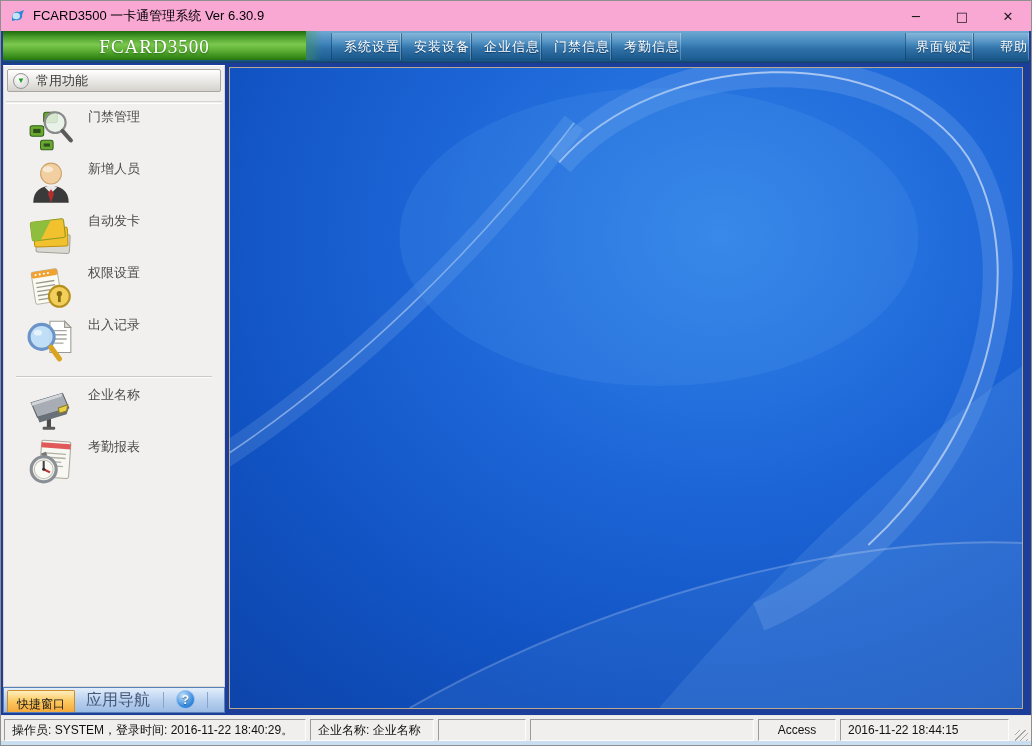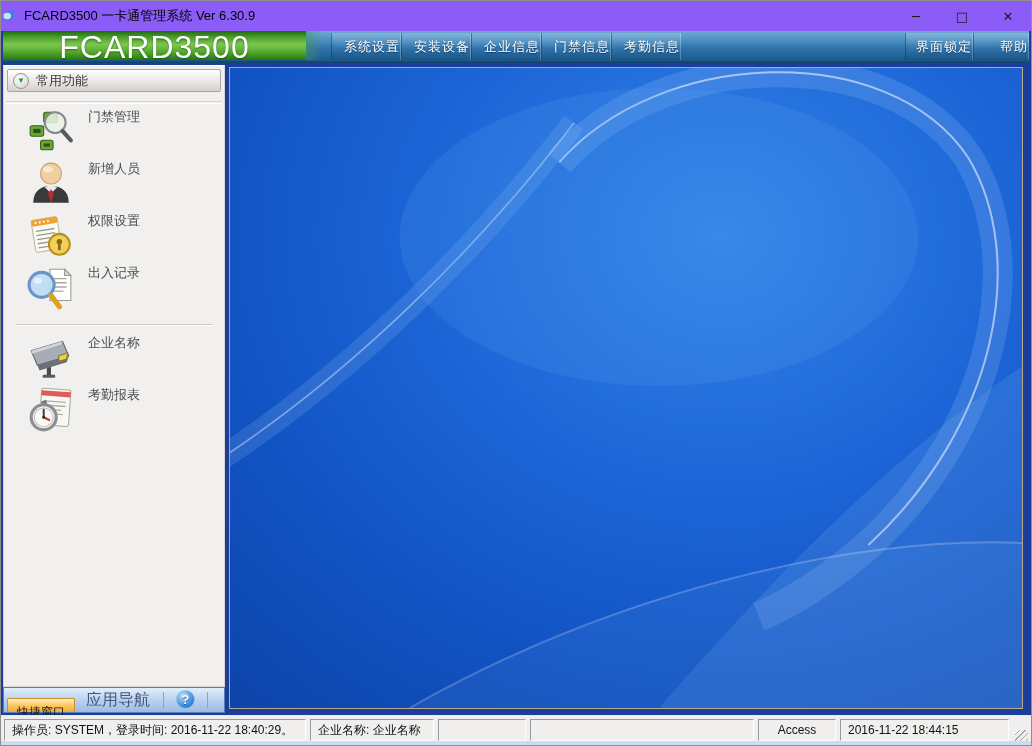--- a/index.html
+++ b/index.html
@@ -4,43 +4,43 @@
 <style>
   * { margin:0; padding:0; box-sizing:border-box; }
   html,body { background:#d7d7d7; }
   .app {
     position:relative; width:1032px; height:746px; overflow:hidden;
     font-family:"Liberation Sans", sans-serif;
     background:#1c3e9a; border:1px solid #8f8f8f;
   }
   
   .titlebar {
-    position:absolute; top:0; left:0; right:0; height:30px; background:#8b5cf6;
-    display:flex; align-items:center; 
+    position:absolute; top:0; left:0; right:0; height:30px; background:#f9a8d4;
+    display:flex; align-items:center; padding-left:9px;
   }
   .app-icon { width:16px; height:16px; flex:none; }
   .titlebar-text { margin-left:7px; font-size:13px; color:#000; white-space:nowrap; }
   .win-controls { position:absolute; right:0; top:0; height:30px; display:flex; }
   .win-btn { width:46px; height:30px; display:flex; align-items:center; justify-content:center;
     font-size:13px; color:#1a1a1a; cursor:pointer; font-family:"DejaVu Sans",sans-serif; }
   
   .menubar {
     position:absolute; top:30px; left:2px; right:2px; height:32px;
     background:linear-gradient(180deg,#6fa9d2 0%,#4186bc 38%,#2f72a9 55%,#1e6096 85%,#174e7e 100%);
   }
   .menubar::after { content:''; position:absolute; left:0; right:0; bottom:0; height:3px;
     background:linear-gradient(180deg,#1b5a8e,#123f66); }
   .banner {
     position:absolute; left:0; top:0; width:303px; height:32px;
     background:linear-gradient(180deg,#1d6b0e 0%,#4da02c 20%,#7cc84f 42%,#62b438 58%,#2e8214 86%,#185c09 100%);
     display:flex; align-items:center; justify-content:center;
   }
   .banner::after { content:''; position:absolute; right:-16px; top:0; width:16px; height:32px;
     background:linear-gradient(90deg, rgba(70,150,90,.55), rgba(70,150,150,0)); }
-  .logo-text { font-family:Liberation Sans, sans-serif; font-size:32px; color:#fff;
+  .logo-text { font-family:Liberation Serif, serif; font-size:19px; color:#fff;
     letter-spacing:1px; text-shadow:0 1px 2px rgba(0,60,0,.55); }
   .menu-items { position:absolute; left:328px; top:2px; display:flex; }
   .menu-right { position:absolute; right:0; top:2px; display:flex; }
   .menu-item {
     width:70px; height:27px; line-height:27px; text-align:right; color:#fff; font-size:13px;
     letter-spacing:1px; cursor:pointer; white-space:nowrap;
     border-left:1px solid rgba(12,60,100,.55); border-right:1px solid rgba(255,255,255,.25);
     background:linear-gradient(180deg,rgba(255,255,255,.20),rgba(255,255,255,.02) 50%,rgba(0,30,60,.10));
     text-shadow:0 1px 1px rgba(0,30,60,.65);
   }
@@ -66,21 +66,21 @@
   .side-icon { width:48px; height:46px; margin-left:23px; flex:none; }
   .side-label { margin-left:13px; font-size:13px; color:#4c4c4c; }
   .group-sep { margin:8px 12px; border-top:1px solid #cbc9c5; border-bottom:1px solid #fdfdfd; }
   
   .tabbar {
     position:absolute; left:2px; top:686px; width:222px; height:26px;
     background:linear-gradient(180deg,#e3eefb,#b6cfee 55%,#9dbce4);
     border:1px solid #5580b8; display:flex; align-items:flex-end; padding-left:3px;
   }
   .tab-active {
-    height:14px; line-height:20px; padding:3px 9px; font-size:12px; color:#1a1a1a; cursor:pointer;
+    height:22px; line-height:20px; padding:3px 9px; font-size:12px; color:#1a1a1a; cursor:pointer;
     background:linear-gradient(180deg,#ffeebc,#fcc85e 50%,#f5a93c);
     border:1px solid #c98e2a; border-bottom:none; border-radius:2px 2px 0 0; white-space:nowrap;
   }
   .tab { height:22px; line-height:20px; padding:0 11px; font-size:16px; color:#46597b;
     cursor:pointer; white-space:nowrap; }
   .vsep { width:1px; height:16px; background:#8aa3c9; margin:0 2px 4px; }
   .help-btn { width:19px; height:19px; border-radius:50%; margin:0 10px 3px; cursor:pointer;
     background:radial-gradient(circle at 35% 28%, #c4e1fa, #3e8ede 60%, #1767c0);
     border:1px solid #8fc0ef; color:#fff; font-size:12px; font-weight:bold;
     display:flex; align-items:center; justify-content:center; text-shadow:0 1px 1px rgba(0,40,90,.6); }
@@ -172,20 +172,33 @@
             <path d="M6 41 C6 29 14 25 23 25 C32 25 40 29 40 41 Z" fill="#3a3a3a"></path>
             <path d="M17 26 L23 32 L29 26 L26 25 L20 25 Z" fill="#e8e8e8"></path>
             <path d="M23 28 L26 32 L23 41 L20 32 Z" fill="#b03030"></path>
             <circle cx="23" cy="13" r="10" fill="#f2cfa0" stroke="#caa36a"></circle>
             <ellipse cx="20" cy="9" rx="5" ry="3" fill="rgba(255,255,255,.55)"></ellipse>
           </svg>
         </span>
         <span class="side-label">新增人员</span>
       </div>
 
+      <div class="side-item">
+        <span class="side-icon">
+          <svg viewBox="0 0 46 46">
+            <rect x="9" y="21" width="32" height="18" rx="2" fill="#d9d9d2" stroke="#a3a39a" transform="rotate(3 25 30)"></rect>
+            <rect x="7" y="15" width="32" height="18" rx="2" fill="#f2c12e" stroke="#c09010" transform="rotate(-2 23 24)"></rect>
+            <g transform="rotate(-7 21 17)">
+              <rect x="4" y="8" width="32" height="18" rx="2" fill="#f2c12e" stroke="#8a9a20"></rect>
+              <path d="M4 10 C4 9 5 8 6 8 L24 8 L12 26 L6 26 C5 26 4 25 4 24 Z" fill="#8fbe3f"></path>
+            </g>
+          </svg>
+        </span>
+        <span class="side-label">自动发卡</span>
+      </div>
 
       <div class="side-item">
         <span class="side-icon">
           <svg viewBox="0 0 46 46">
             <g transform="rotate(-9 19 21)">
               <rect x="6" y="6" width="25" height="31" rx="2" fill="#fbfbf4" stroke="#b5b5a8"></rect>
               <rect x="6" y="6" width="25" height="6" rx="2" fill="#f0a232"></rect>
               <circle cx="10" cy="9" r="1" fill="#fff"></circle>
                 <circle cx="14" cy="9" r="1" fill="#fff"></circle>
               <circle cx="18" cy="9" r="1" fill="#fff"></circle>

